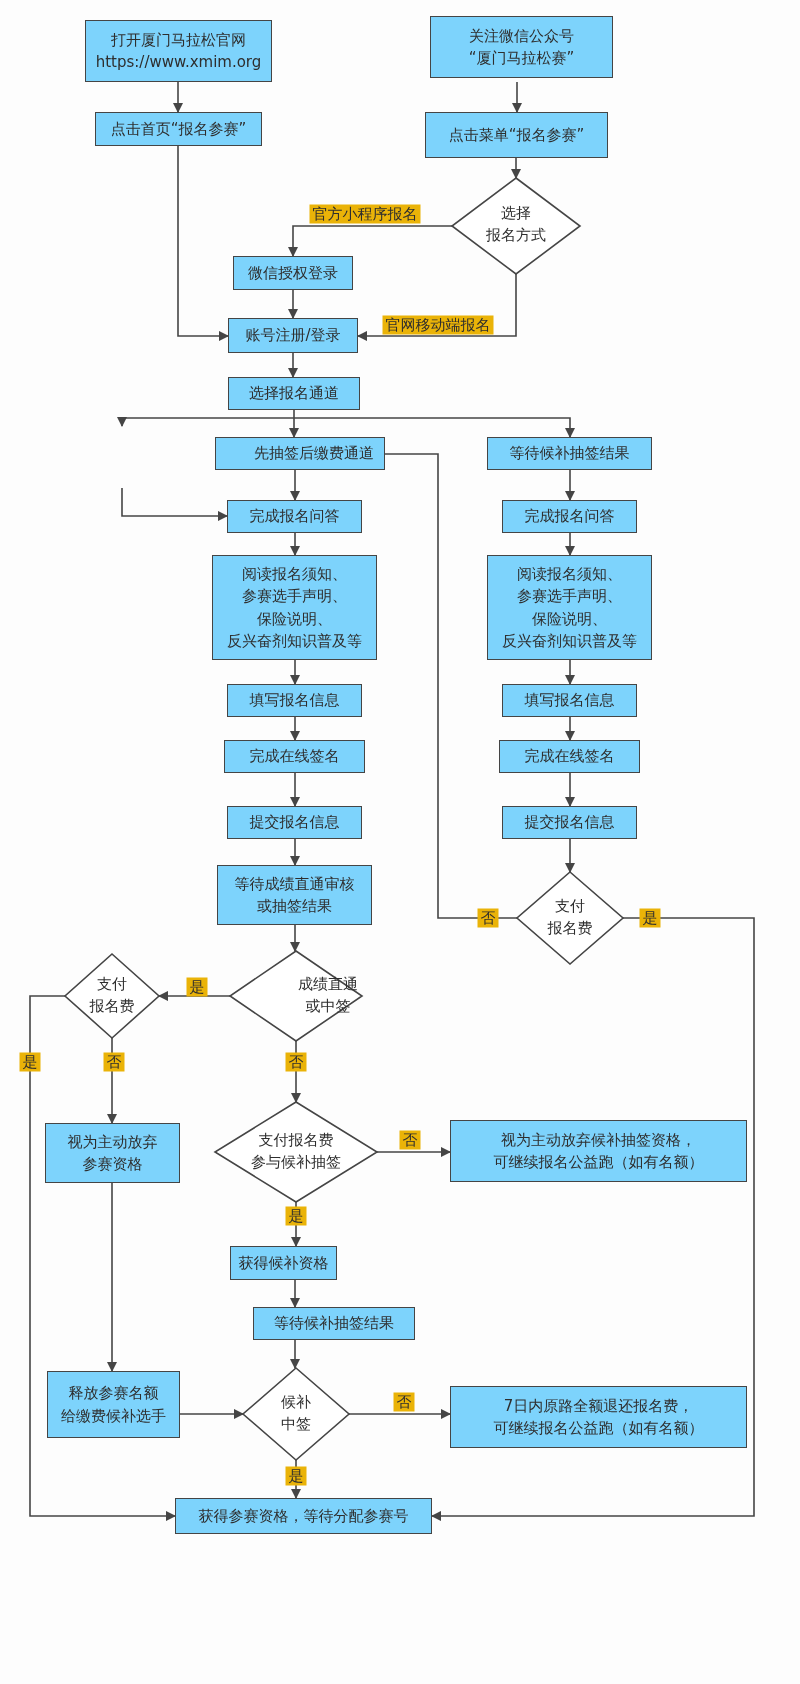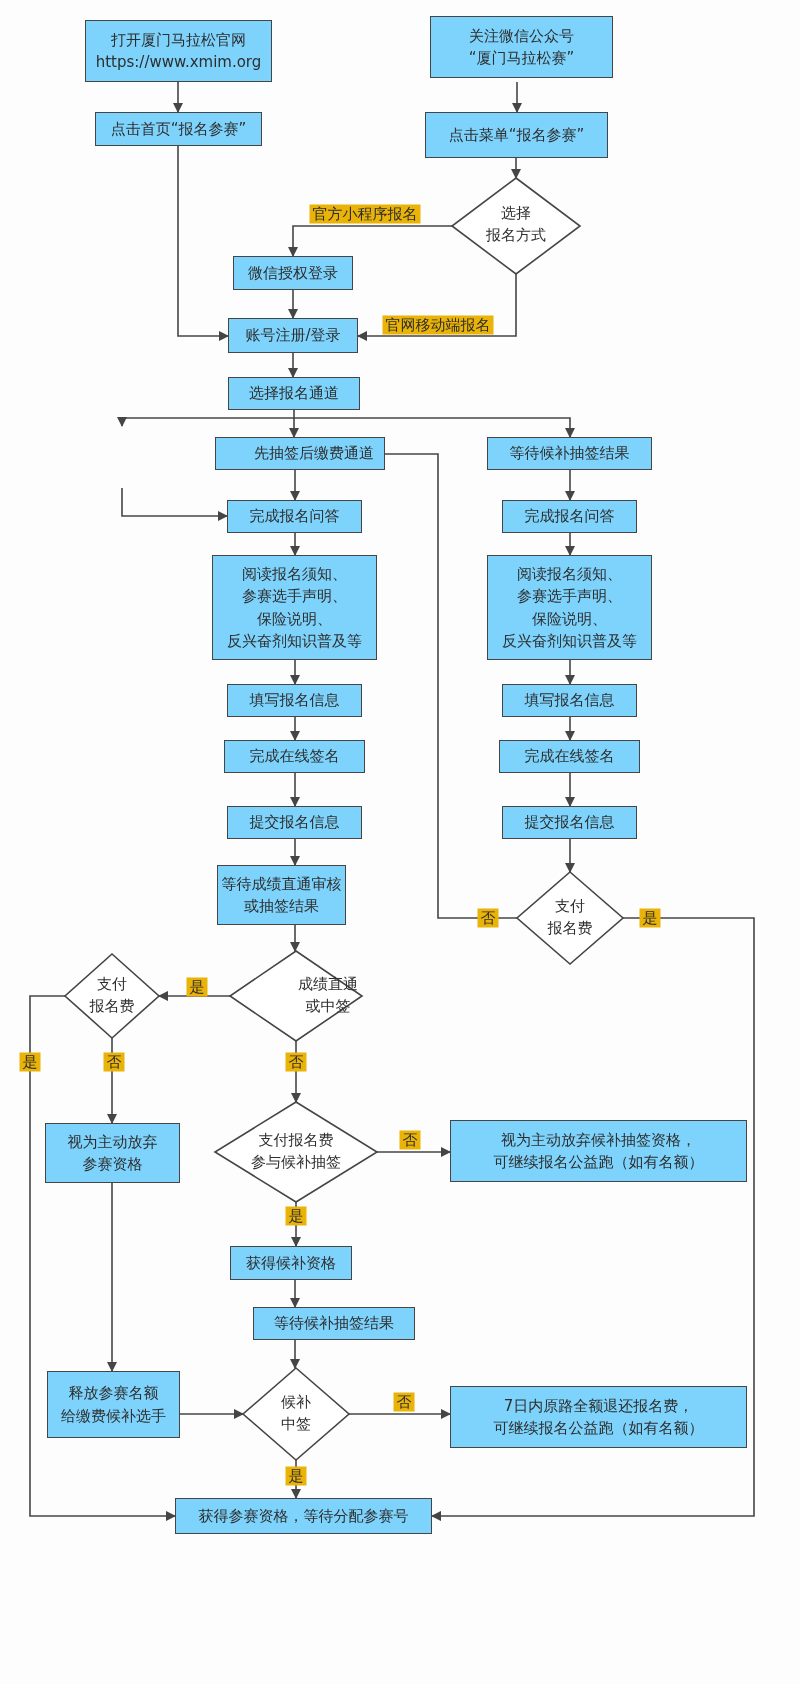--- a/index.html
+++ b/index.html
@@ -103,27 +103,27 @@
     <div class="node-box" style="left: 487px; top: 555px; width: 165px; height: 105px;">阅读报名须知、
 参赛选手声明、
 保险说明、
 反兴奋剂知识普及等</div>
     <div class="node-box" style="left: 227px; top: 684px; width: 135px; height: 33px;">填写报名信息</div>
     <div class="node-box" style="left: 502px; top: 684px; width: 135px; height: 33px;">填写报名信息</div>
     <div class="node-box" style="left: 224px; top: 740px; width: 141px; height: 33px;">完成在线签名</div>
     <div class="node-box" style="left: 499px; top: 740px; width: 141px; height: 33px;">完成在线签名</div>
     <div class="node-box" style="left: 227px; top: 806px; width: 135px; height: 33px;">提交报名信息</div>
     <div class="node-box" style="left: 502px; top: 806px; width: 135px; height: 33px;">提交报名信息</div>
-    <div class="node-box" style="left: 217px; top: 865px; width: 129px; height: 60px;">等待成绩直通审核
+    <div class="node-box" style="left: 217px; top: 865px; width: 155px; height: 60px;">等待成绩直通审核
 或抽签结果</div>
     <div class="node-box" style="left: 45px; top: 1123px; width: 135px; height: 60px;">视为主动放弃
 参赛资格</div>
     <div class="node-box" style="left: 450px; top: 1120px; width: 297px; height: 62px;">视为主动放弃候补抽签资格，
 可继续报名公益跑（如有名额）</div>
-    <div class="node-box" style="left: 230px; top: 1246px; width: 122px; height: 34px;">获得候补资格</div>
+    <div class="node-box" style="left: 230px; top: 1246px; width: 107px; height: 34px;">获得候补资格</div>
     <div class="node-box" style="left: 214px; top: 1307px; width: 162px; height: 33px; margin-left: 39px;">等待候补抽签结果</div>
     <div class="node-box" style="left: 450px; top: 1386px; width: 297px; height: 62px;">7日内原路全额退还报名费，
 可继续报名公益跑（如有名额）</div>
     <div class="node-box" style="left: 175px; top: 1498px; width: 257px; height: 36px;">获得参赛资格，等待分配参赛号</div>
     <div class="node-box" style="left: 47px; top: 1371px; width: 133px; height: 67px;">释放参赛名额
 给缴费候补选手</div>
     <div class="decision-text" style="left: 516px; top: 225px;">选择
 报名方式</div>
     <div class="decision-text" style="left: 570px; top: 918px;">支付
 报名费</div>

